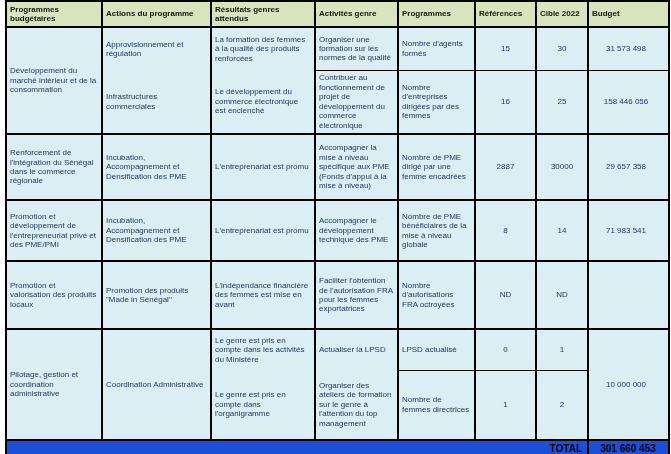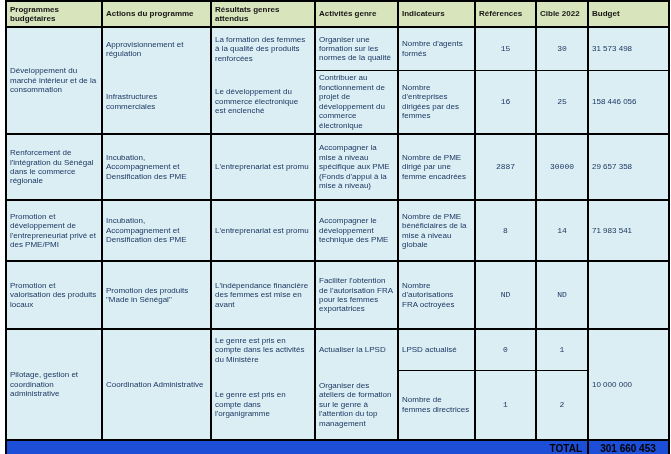--- a/index.html
+++ b/index.html
@@ -27,22 +27,22 @@
     word-wrap:break-word;
   }
   th{
     background:#d8e4bc;color:#151515;font-weight:bold;text-align:left;
   }
   td{
     background:#daeef3;color:#1f3864;text-align:left;
   }
   tr.grp-start th, tr.grp-start td{border-top-width:2px;}
   td.nb-b{border-bottom-style:hidden;}
-  td.num{text-align:center;font-family:Liberation Mono, monospace;}
-  td.money{text-align:left;padding-right:8px;}
+  td.num{text-align:center;}
+  td.money{text-align:center;padding-right:8px;}
   tr.total-row td{
     background:#1d4ed8;color:#000;font-weight:bold;border-top-width:2px;
   }
   td.total-label{text-align:right;font-size:10px;padding-right:5px;}
   td.total-value{text-align:center;font-size:10px;padding-right:4px;}
 </style>
 </head>
 <body>
 
 <div class="page">
@@ -58,21 +58,21 @@
         <col style="width:61px">
         <col style="width:52px">
         <col style="width:81px">
     </colgroup>
     <thead>
       <tr style="height:26px">
         <th>Programmes budgétaires</th>
         <th>Actions du programme</th>
         <th>Résultats genres attendus</th>
         <th>Activités genre</th>
-        <th>Indicateurs</th>
+        <th>Programmes</th>
         <th>Références</th>
         <th>Cible 2022</th>
         <th>Budget</th>
       </tr>
     </thead>
     <tbody>
 
       <tr class="grp-start" style="height:43px">
         <td rowspan="2">Développement du marché intérieur et de la consommation</td>
         <td class="nb-b">Approvisionnement et régulation</td>

